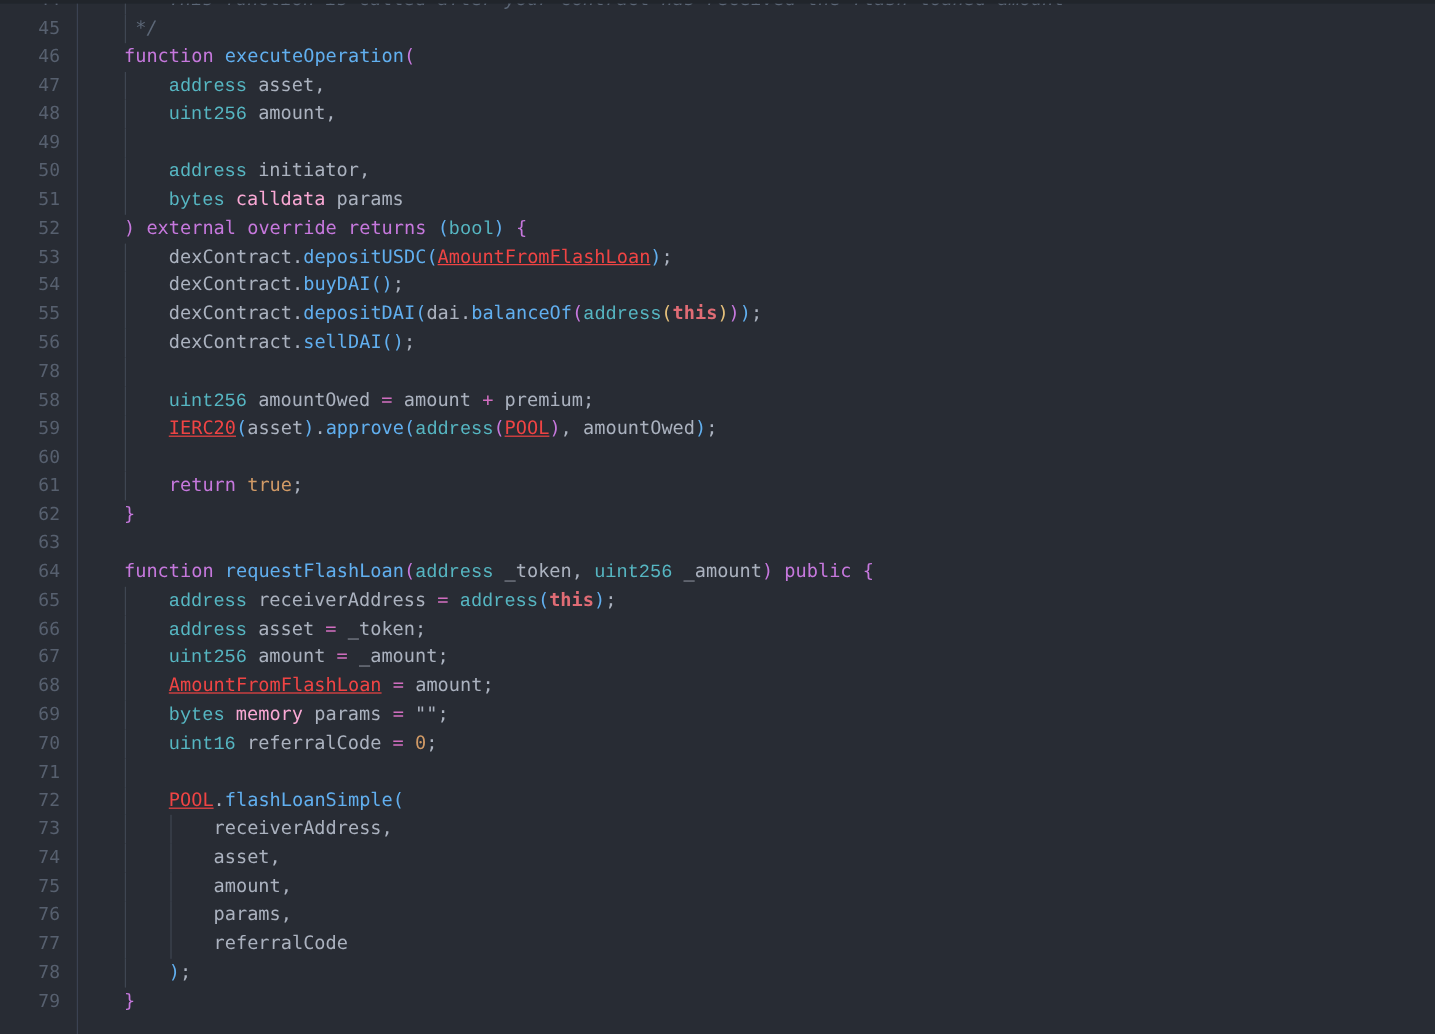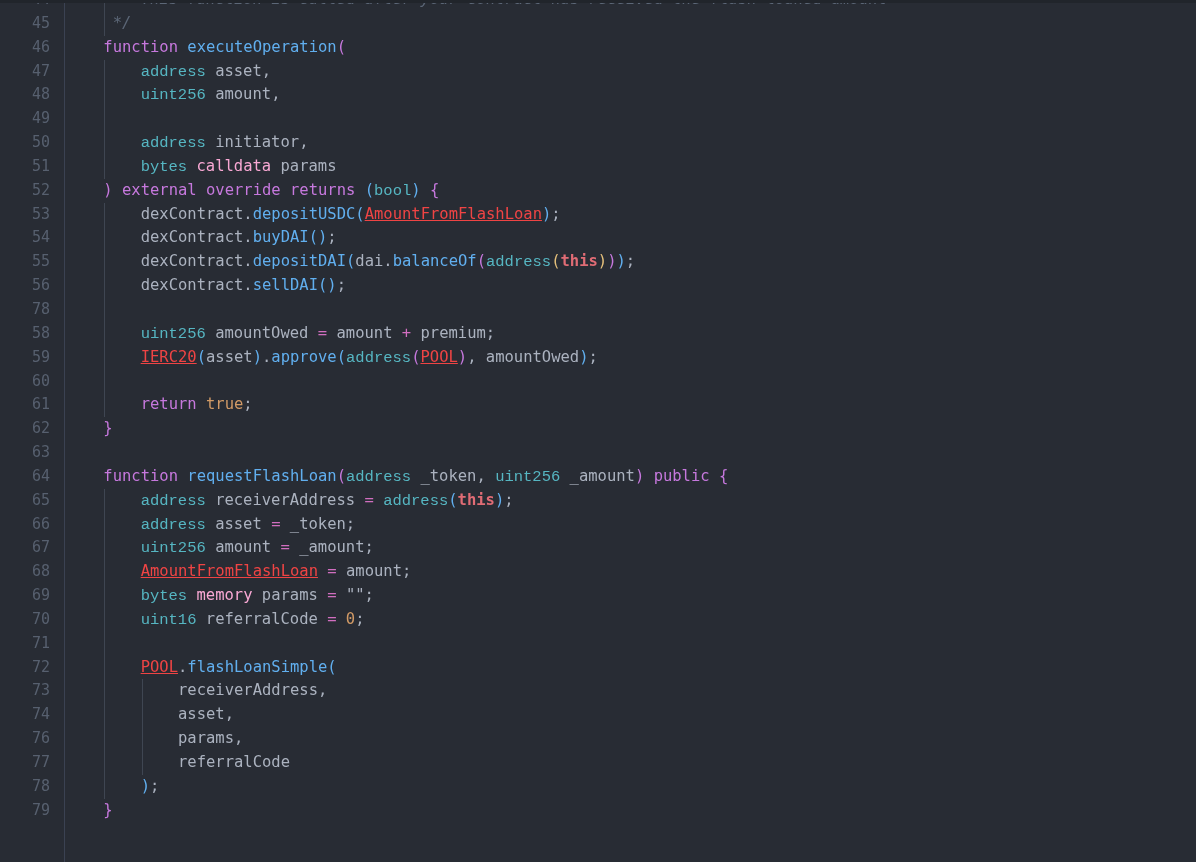--- a/index.html
+++ b/index.html
@@ -278,20 +278,26 @@
       <span class="code">            <span class="var">receiverAddress</span><span class="punct">,</span></span>
     </div>
 
     <div class="row">
       <span class="gutter">74</span>
       <span class="guide g1"></span>
       <span class="guide g2"></span>
       <span class="code">            <span class="var">asset</span><span class="punct">,</span></span>
     </div>
 
+    <div class="row">
+      <span class="gutter">75</span>
+      <span class="guide g1"></span>
+      <span class="guide g2"></span>
+      <span class="code">            <span class="var">amount</span><span class="punct">,</span></span>
+    </div>
 
     <div class="row">
       <span class="gutter">76</span>
       <span class="guide g1"></span>
       <span class="guide g2"></span>
       <span class="code">            <span class="var">params</span><span class="punct">,</span></span>
     </div>
 
     <div class="row">
       <span class="gutter">77</span>

